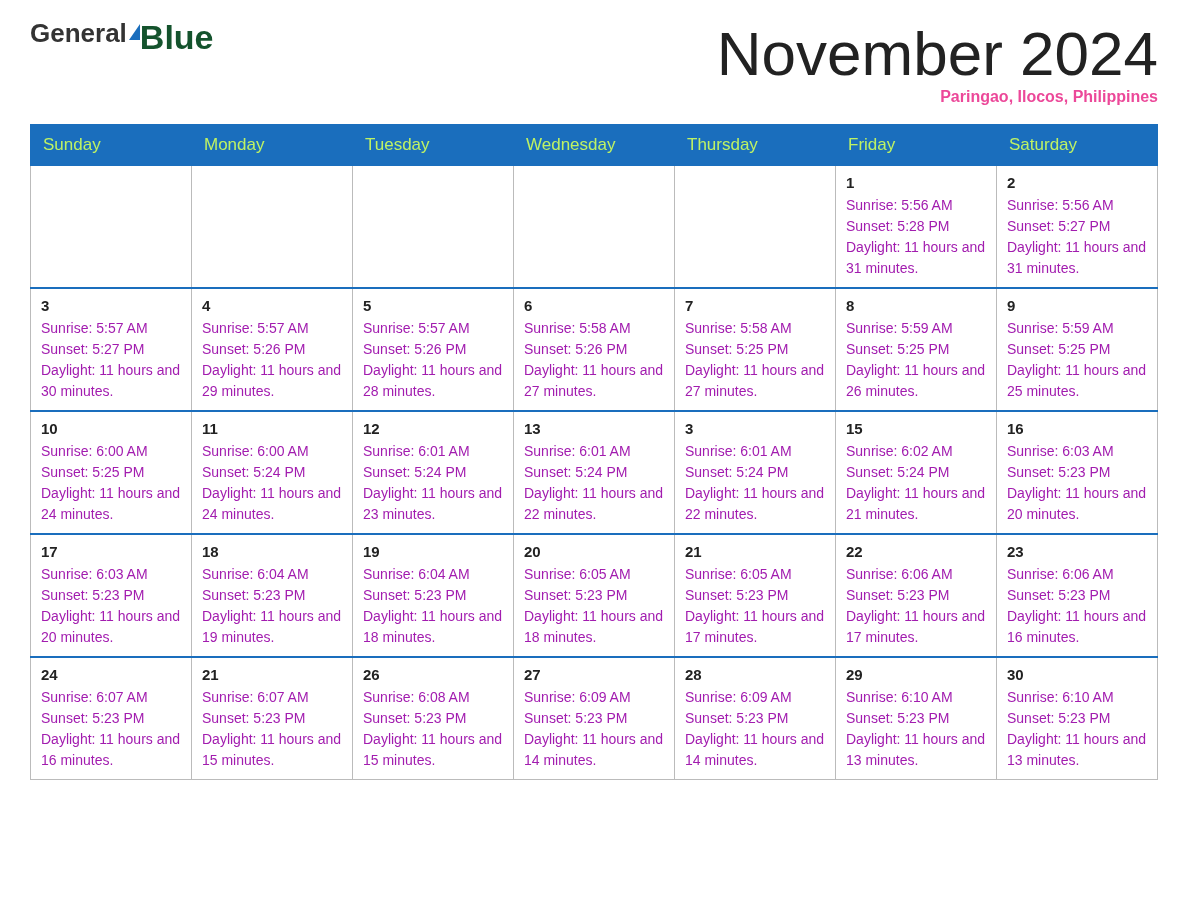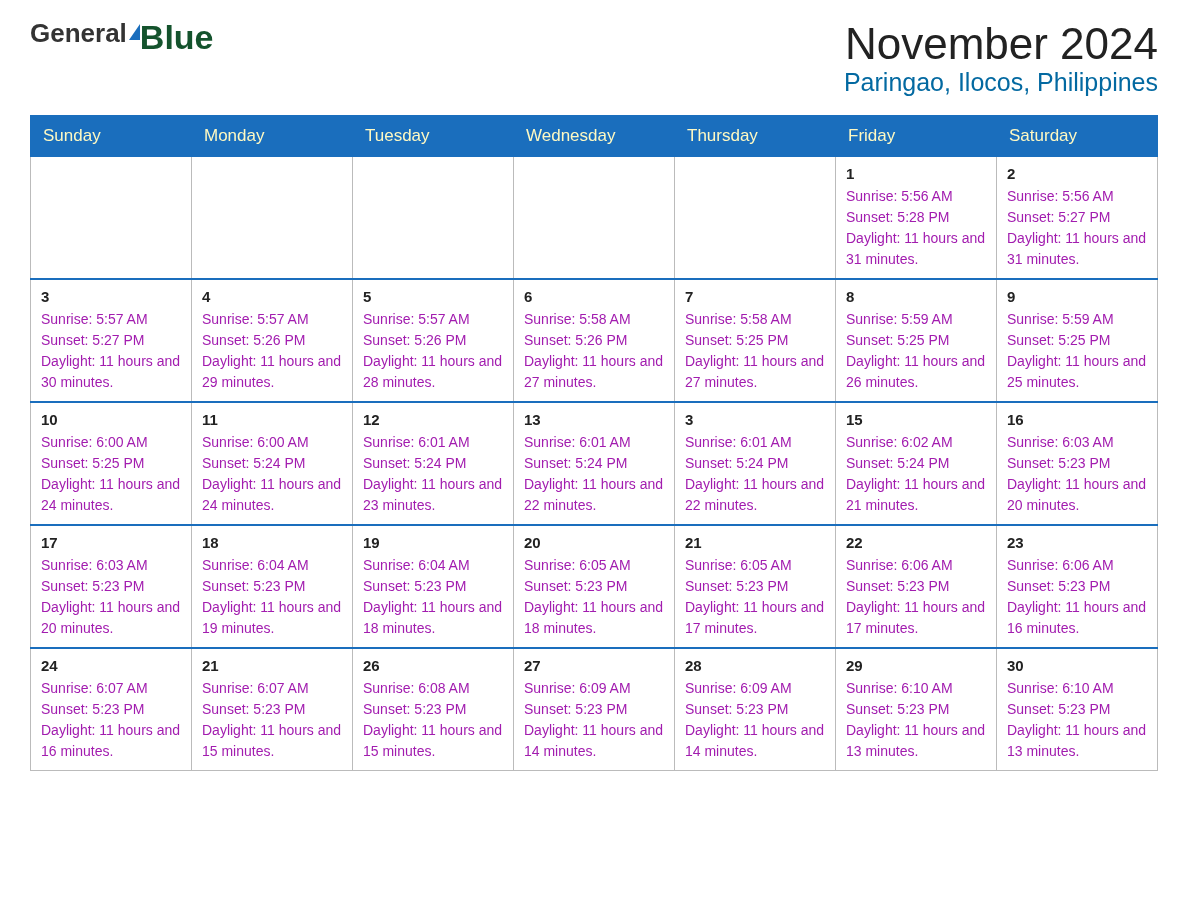--- a/index.html
+++ b/index.html
@@ -31,38 +31,38 @@
     .logo-blue {
       color: #14532d;
       font-size: 34px;
       font-weight: bold;
       margin-top: -2px;
     }
     .title-block {
       text-align: right;
     }
     .title-block h1 {
-      font-size: 44px;
+      font-size: 62px;
       font-weight: normal;
       color: #222;
       line-height: 1.1;
     }
     .title-block h2 {
-      font-size: 25px;
-      font-weight: normal;
-      color: #0369a1;
+      font-size: 16px;
+      font-weight: bold;
+      color: #ec4899;
     }
     .calendar {
       width: 100%;
       border-collapse: collapse;
       border: 1px solid #aaa;
     }
     .calendar th {
       background-color: #1a6ebd;
-      color: #fef9c3;
+      color: #bef264;
       font-size: 17px;
       font-weight: normal;
       padding: 10px 12px;
       text-align: left;
       border: 1px solid #1a6ebd;
     }
     .calendar td {
       vertical-align: top;
       padding: 8px 10px;
       border: 1px solid #bbb;

